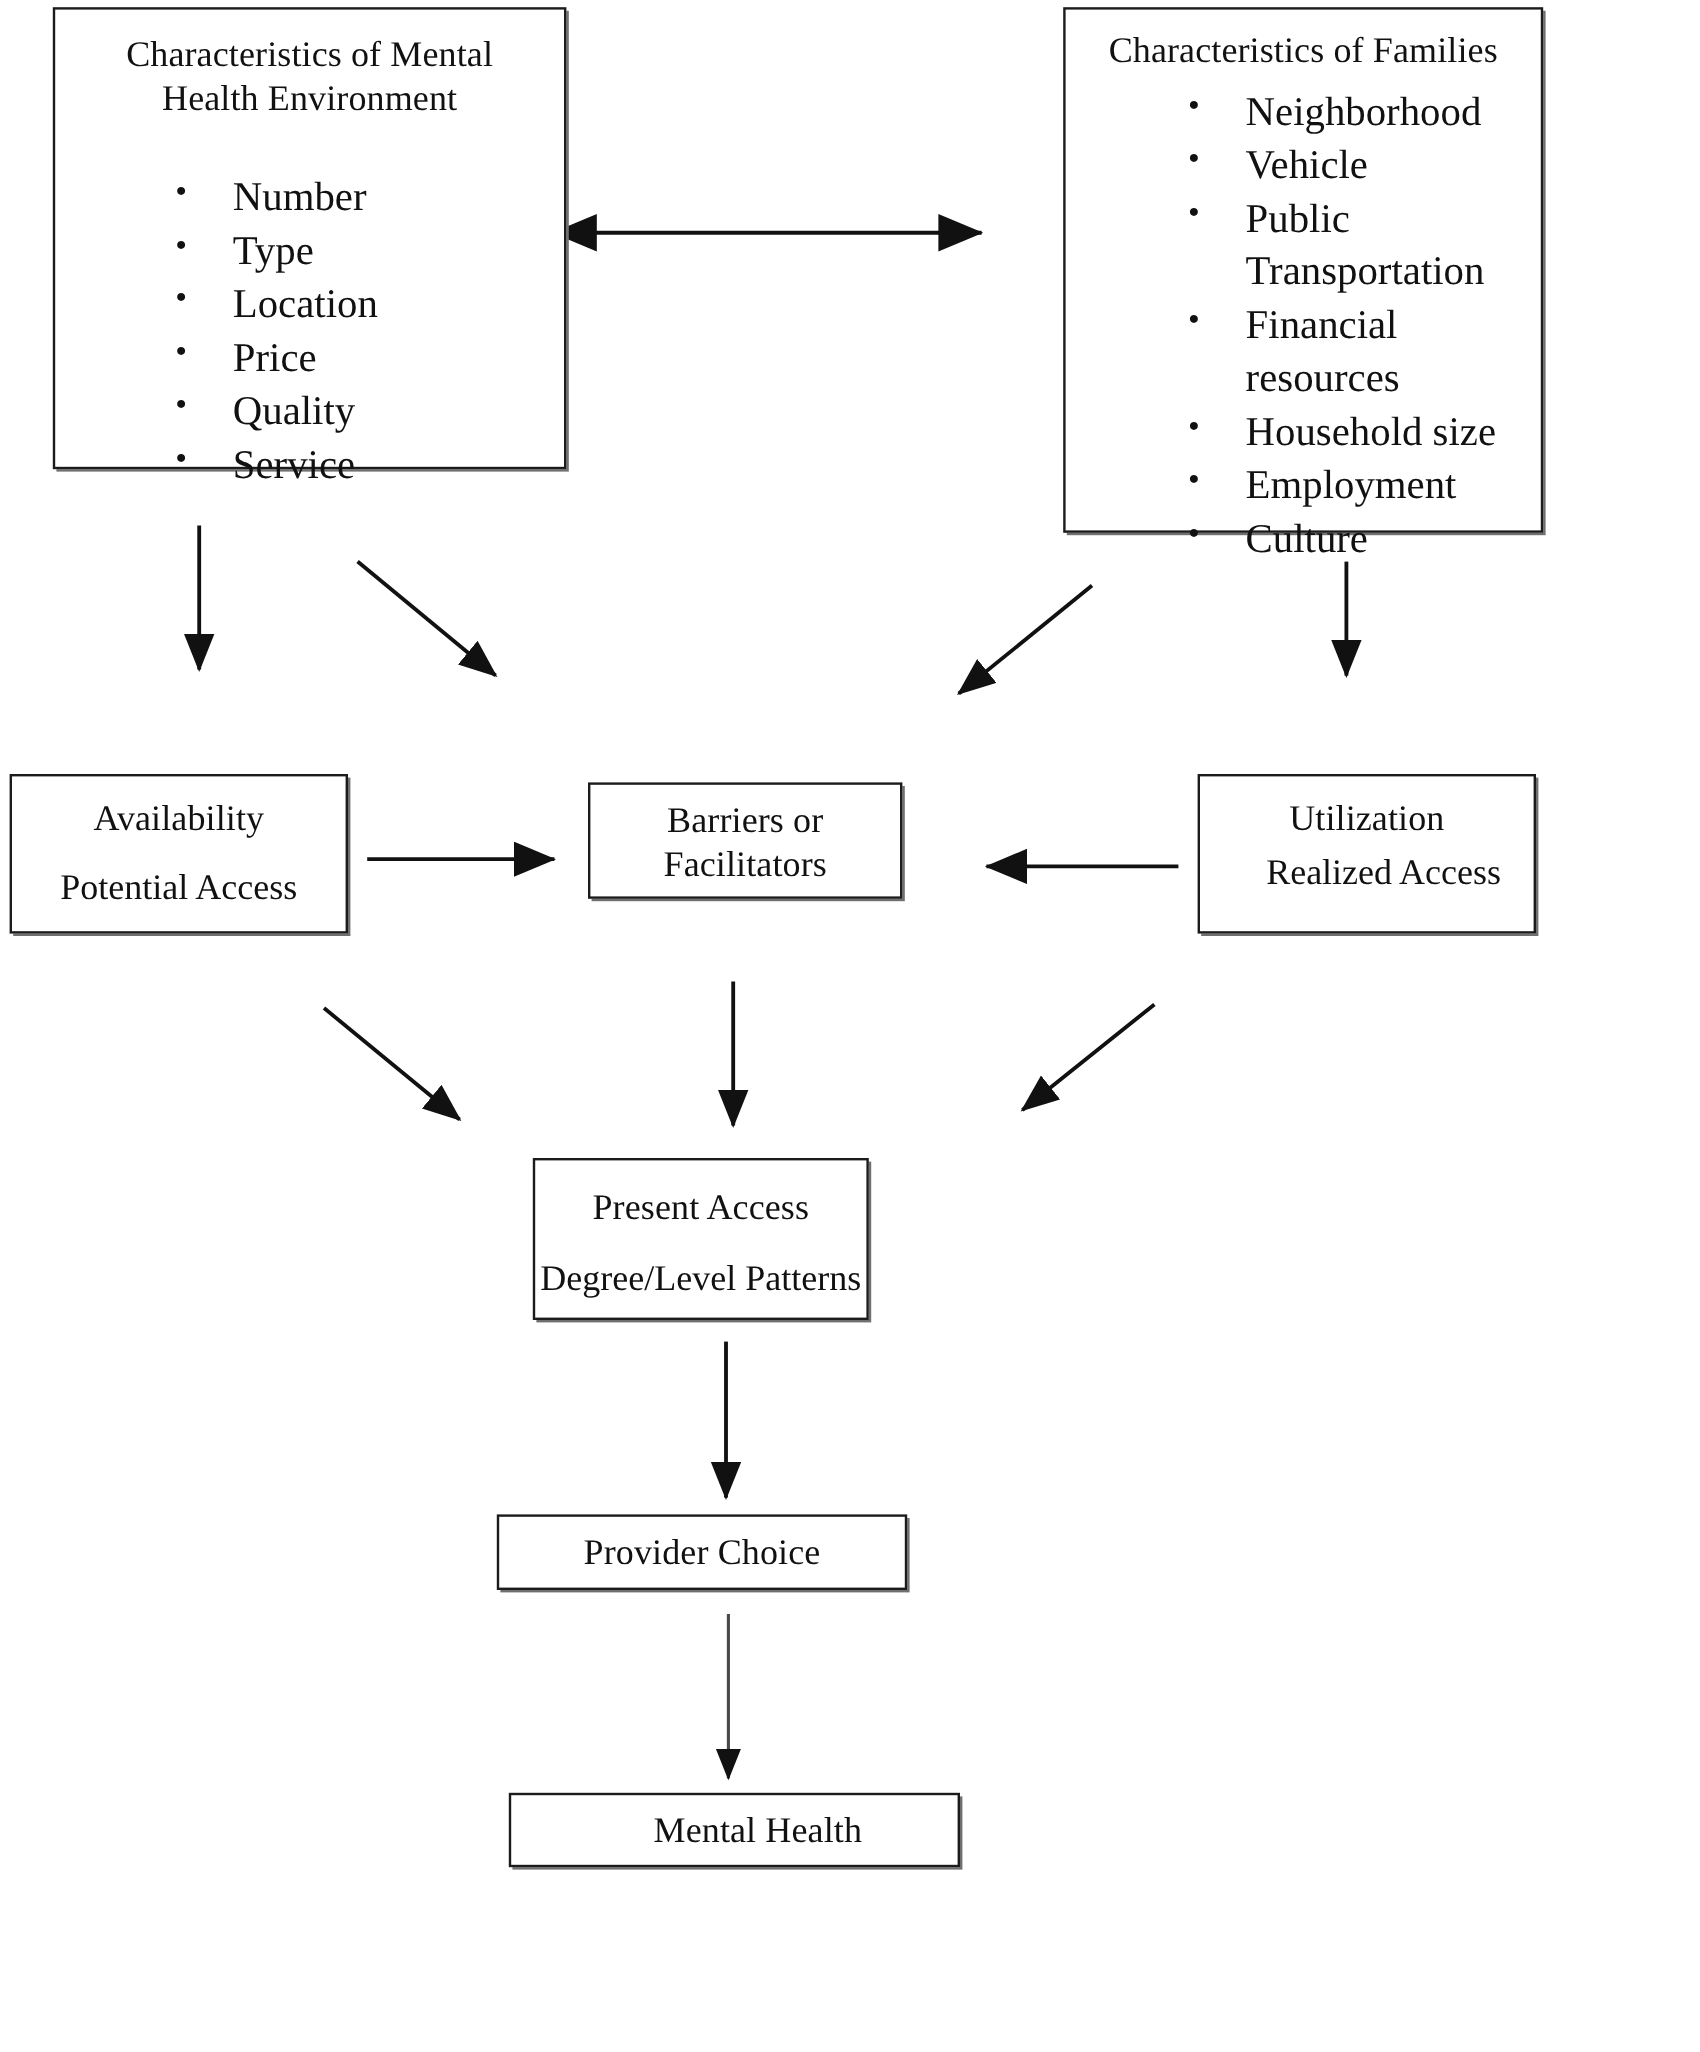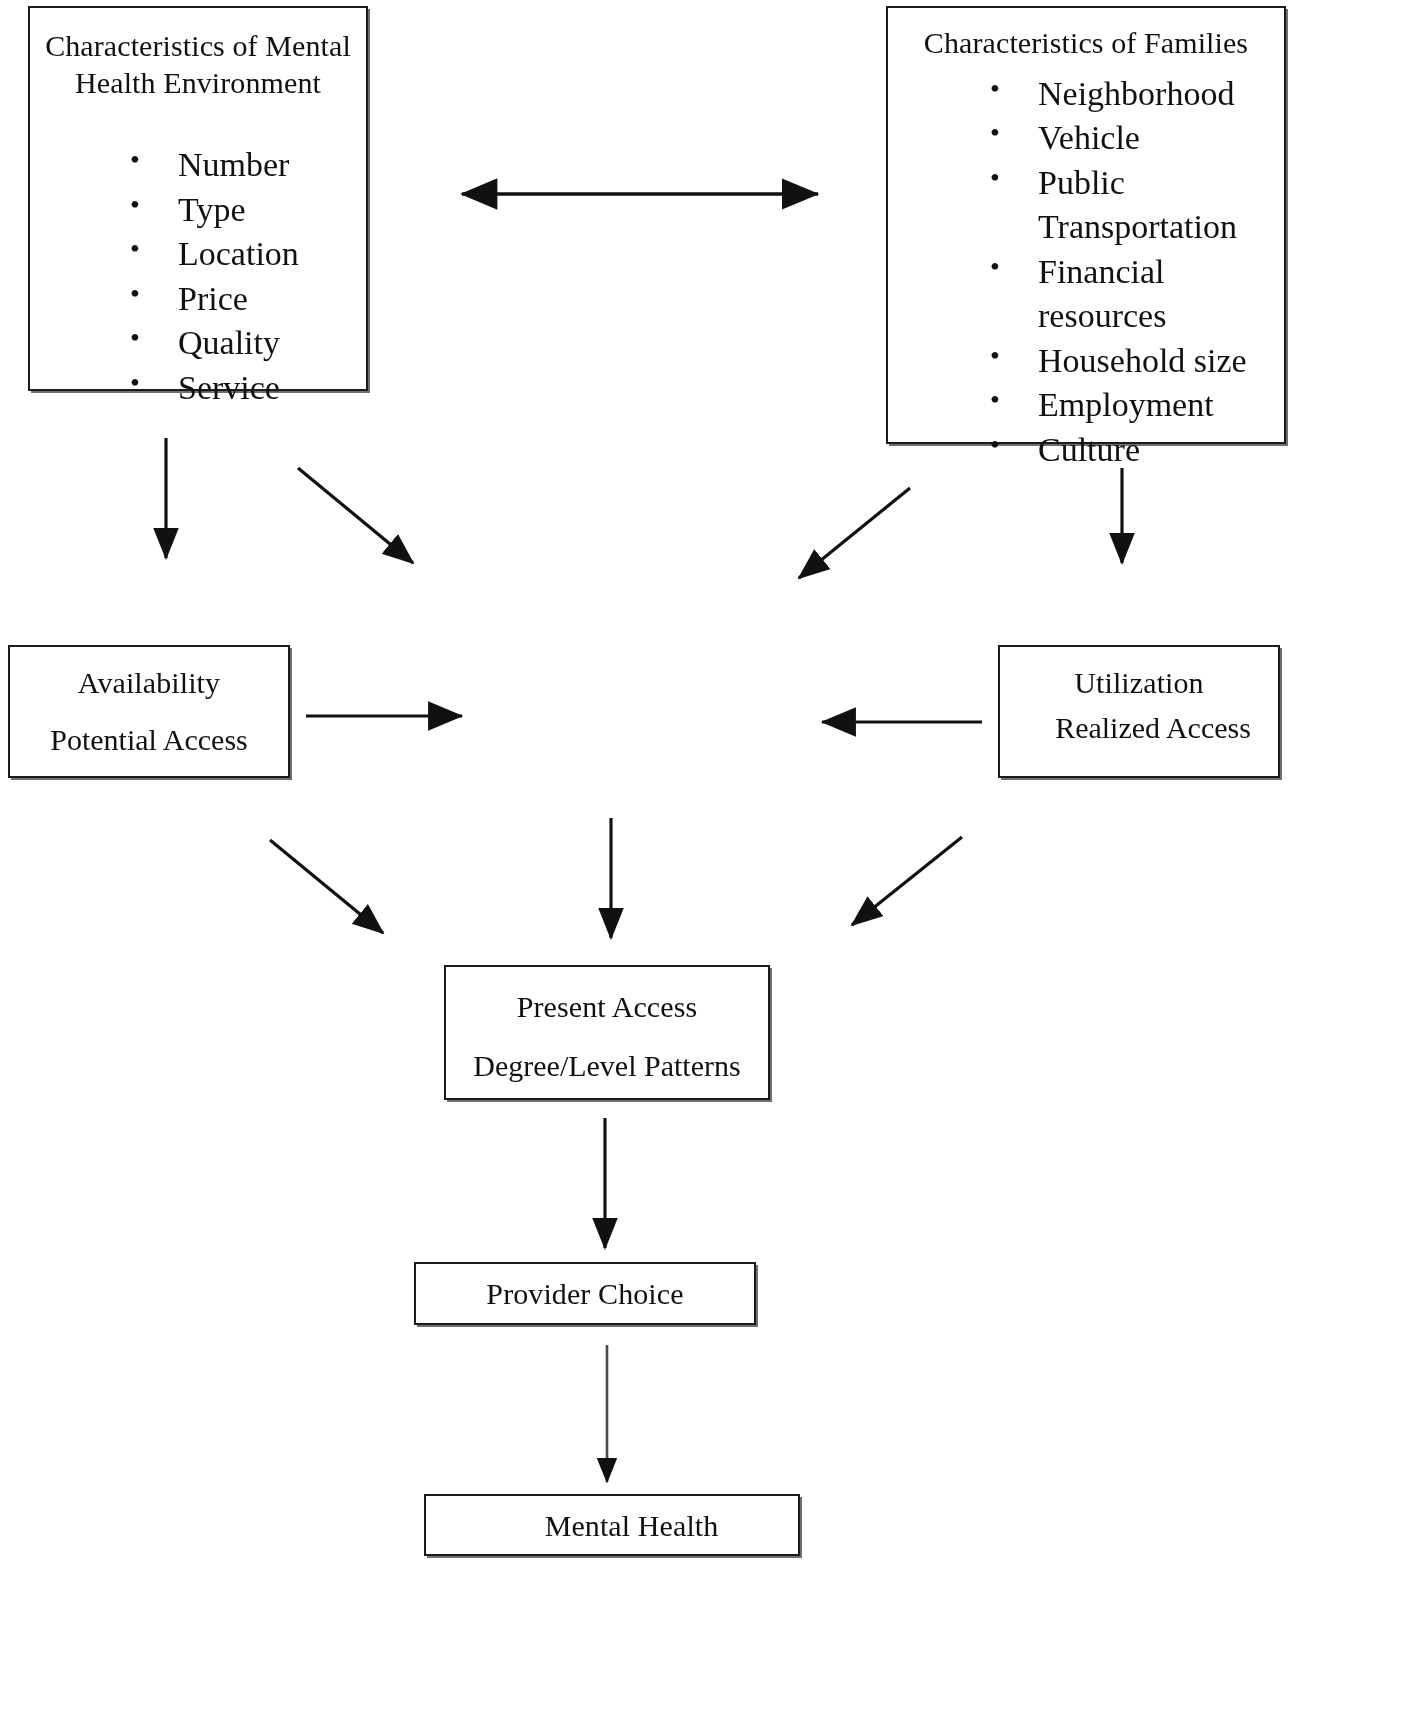--- a/index.html
+++ b/index.html
@@ -61,21 +61,21 @@
     content: "\2022";
     position: absolute;
     left: 14px;
     top: -1px;
     font-size: 28px;
     line-height: 1.31;
   }
 
   
   #box-mhe {
-    left: 28px;  top: 6px;  width: 340px; height: 385px;
+    left: 44px;  top: 6px;  width: 428px; height: 385px;
     padding: 20px 10px 0 10px;
   }
   #box-mhe .node-title { margin-bottom: 16px; }
   #box-mhe ul.bullets { margin-left: 76px; margin-top: 42px; }
 
   
   #box-fam {
     left: 886px; top: 6px; width: 400px; height: 438px;
     padding: 17px 10px 0 10px;
   }
@@ -95,21 +95,21 @@
   }
 
   #box-util {
     left: 998px; top: 645px; width: 282px; height: 133px;
     padding-top: 18px;
   }
   #box-util .node-sub { margin-top: 8px; padding-left: 28px; }
 
   
   #box-present {
-    left: 444px; top: 965px; width: 326px; height: 135px;
+    left: 444px; top: 965px; width: 280px; height: 135px;
     padding-top: 22px;
   }
   #box-present .node-sub { margin-top: 22px; }
 
   #box-provider {
     left: 414px; top: 1262px; width: 342px; height: 63px;
     padding-top: 12px;
   }
 
   #box-mental {
@@ -211,20 +211,26 @@
       <li>Employment</li>
       <li>Culture</li>
     </ul>
   </div>
 
   <div class="node" id="box-avail">
     <div class="node-title underline">Availability</div>
     <div class="node-sub">Potential Access</div>
   </div>
 
+  <div class="node" id="box-barriers">
+    <div class="node-title">
+      <span>Barriers or</span><br>
+      <span>Facilitators</span>
+    </div>
+  </div>
 
   <div class="node" id="box-util">
     <div class="node-title underline">Utilization</div>
     <div class="node-sub">Realized Access</div>
   </div>
 
   <div class="node" id="box-present">
     <div class="node-title">Present Access</div>
     <div class="node-sub">Degree/Level Patterns</div>
   </div>

